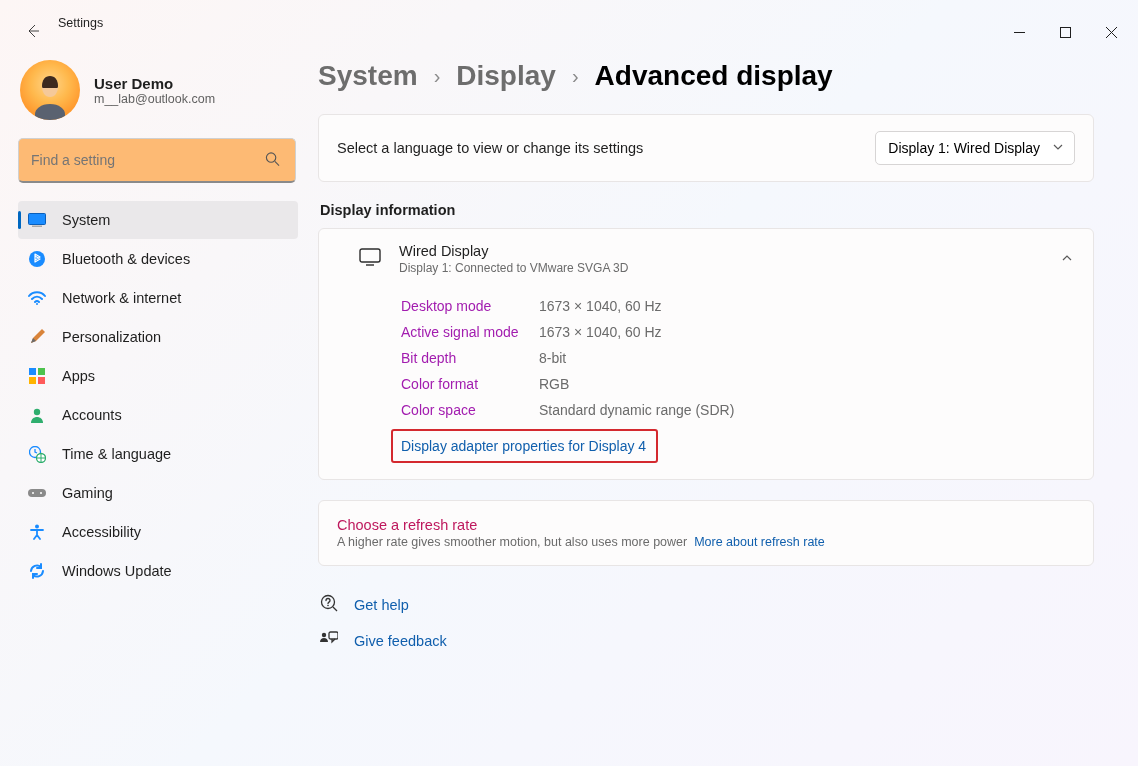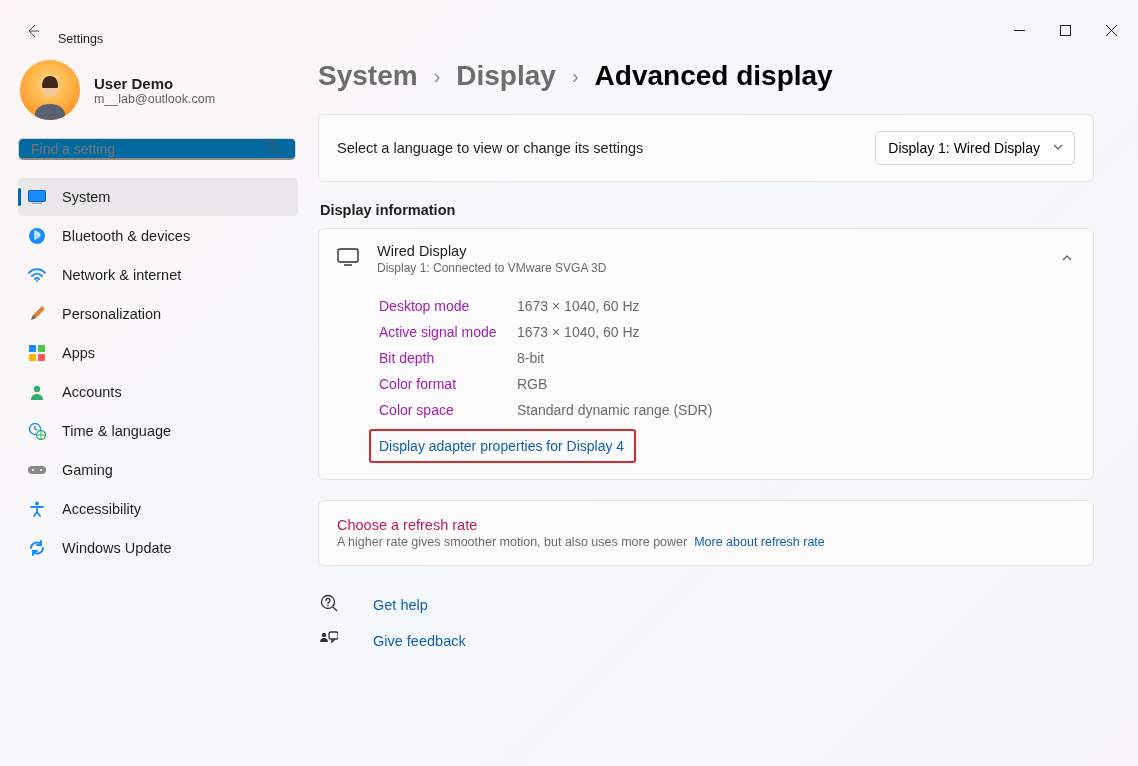--- a/index.html
+++ b/index.html
@@ -1,55 +1,55 @@
 <!DOCTYPE html>
 <html><head>
 <meta charset="utf-8">
 <style>
 * { box-sizing: border-box; margin: 0; padding: 0; }
 body { font-family: "Segoe UI", "Segoe UI Variable", sans-serif; background: linear-gradient(135deg, #fdf6f5 0%, #f5f8fd 50%, #f8f5fd 100%); width: 1138px; height: 766px; overflow: hidden; }
 
 
-.titlebar { height: 46px; display: flex; align-items: flex-end; padding: 16px 4px 0 18px; }
+.titlebar { height: 46px; display: flex; align-items: flex-start; padding: 16px 4px 0 18px; }
 .back-btn { width: 30px; height: 30px; display: flex; align-items: center; justify-content: center; border-radius: 4px; cursor: pointer; }
 .back-btn svg { width: 16px; height: 16px; }
 .title { font-size: 12.5px; color: #1f1f1f; margin-left: 10px; }
 .win-controls { margin-left: auto; display: flex; }
 .win-btn { width: 46px; height: 32px; display: flex; align-items: center; justify-content: center; cursor: pointer; }
 .win-btn svg { width: 11px; height: 11px; }
 
 
 .layout { display: flex; padding: 0 0 0 0; height: calc(100% - 46px); }
 
 
 .sidebar { width: 310px; padding: 12px 12px 0 18px; display: flex; flex-direction: column; }
 .profile { display: flex; align-items: center; gap: 14px; margin: 2px 0 18px 2px; }
 .avatar { width: 60px; height: 60px; border-radius: 50%; background: radial-gradient(circle at 50% 40%, #ffd58a 0%, #ffb94d 40%, #ff9b30 70%); display:flex; align-items:flex-end; justify-content:center; overflow:hidden;}
 .avatar svg { width: 52px; height: 52px; }
 .username { font-size: 15px; font-weight: 600; color: #1f1f1f; }
 .email { font-size: 12.5px; color: #616161; }
 
 .search { position: relative; margin-bottom: 18px; }
-.search input { width: 278px; height: 22px; padding: 0 36px 0 12px; border: 1px solid #d0d0d0; border-bottom: 2px solid #8a8a8a; border-radius: 5px; font-size: 14px; background: #0369a1; outline: none; }
+.search input { width: 278px; height: 45px; padding: 0 36px 0 12px; border: 1px solid #d0d0d0; border-bottom: 2px solid #8a8a8a; border-radius: 5px; font-size: 14px; background: #fdba74; outline: none; }
 .search-icon { position: absolute; right: 18px; top: 50%; transform: translateY(-50%); color: #555; }
 .search-icon svg { width: 15px; height: 15px; }
 
 .nav { list-style: none; }
 .nav li { display: flex; align-items: center; height: 38px; padding: 0 12px 0 10px; border-radius: 4px; cursor: pointer; font-size: 14.5px; color: #1f1f1f; position: relative; margin-bottom: 1px; }
 .nav li.selected { background: #eae8ea; }
 .nav li.selected::before { content: ""; position: absolute; left: 0; top: 10px; bottom: 10px; width: 3px; background: #0067c0; border-radius: 2px; }
 .nav .nav-icon { width: 18px; height: 18px; margin-right: 16px; display: inline-flex; align-items: center; justify-content: center; }
 
 
 .content { flex: 1; padding: 14px 44px 0 8px; overflow-y: auto; }
 .breadcrumb { display: flex; align-items: baseline; gap: 16px; font-size: 28px; font-weight: 600; margin-bottom: 22px; }
 .breadcrumb .link { color: #6d6d6d; cursor: pointer; }
 .breadcrumb .chev { color: #8a8a8a; font-size: 20px; font-weight: 400; position: relative; top: -2px; }
 
-.card { background: #fdfcfc; border: 1px solid #e8e5e5; border-radius: 6px; margin-bottom: 20px; }
+.card { background: #fdfcfc; border: 1px solid #e8e5e5; border-radius: 6px; margin-bottom: 20px; padding-left: 22px; }
 .card.pad { padding: 16px 18px; }
 
 .select-row { display: flex; align-items: center; justify-content: space-between; }
 .select-row span.label { font-size: 14.5px; color: #1f1f1f; }
 .dropdown { height: 34px; padding: 0 34px 0 12px; border: 1px solid #d7d5d5; border-radius: 5px; background: #fff; font-size: 14px; display: inline-flex; align-items: center; position: relative; cursor: pointer; }
 .dropdown .chev-down { position: absolute; right: 10px; top: 50%; transform: translateY(-50%); }
 
 .section-heading { font-size: 14.5px; font-weight: 600; margin: 2px 0 10px 2px; color: #1f1f1f; }
 
 .expander-header { display: flex; align-items: center; padding: 14px 20px 14px 18px; cursor: pointer; }
@@ -64,21 +64,21 @@
 .prop-row .v { color: #6b6b6b; }
 .adapter-link { margin-top: 8px; display: inline-block; color: #105fad; font-size: 14px; cursor: pointer; }
 .adapter-highlight { border: 2.5px solid #d4292f; border-radius: 3px; padding: 6px 10px 6px 8px; display: inline-block; margin-top:6px; margin-left:-10px;}
 
 .refresh-row { display: flex; align-items: center; justify-content: space-between; }
 .refresh-info .rt { font-size: 14.5px; color:#be185d; }
 .refresh-info .rs { font-size: 12.5px; color: #6b6b6b; margin-top: 2px; }
 .refresh-info .rs a { color: #105fad; text-decoration: none; cursor: pointer; }
 
 .aux-links { margin-top: 14px; }
-.aux-link { display: flex; align-items: center; gap: 35px; padding: 8px 2px; font-size: 14.5px; cursor: pointer; }
+.aux-link { display: flex; align-items: center; gap: 16px; padding: 8px 2px; font-size: 14.5px; cursor: pointer; }
 .aux-link .ic { width: 18px; color:#333; }
 .aux-link span.l { color: #105fad; }
 
 .chev-down svg, .expand-chev svg { width:12px; height:12px; }
 </style>
 </head>
 <body>
 
 <div class="titlebar">
   <div class="back-btn">

